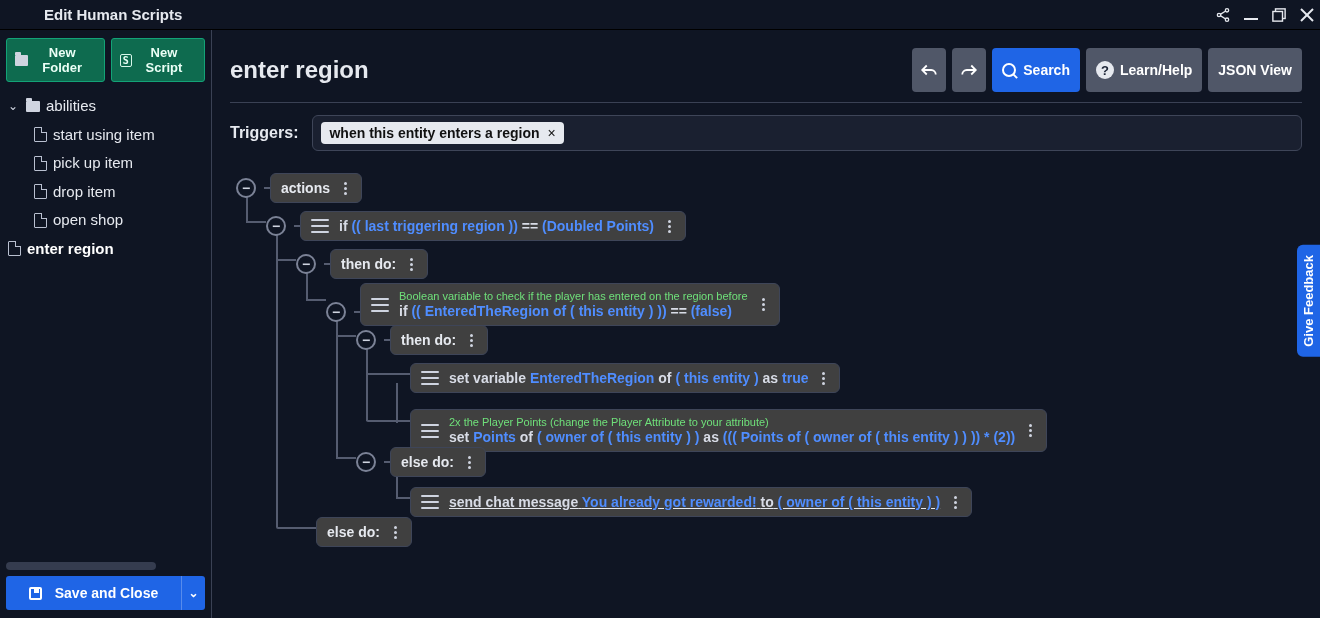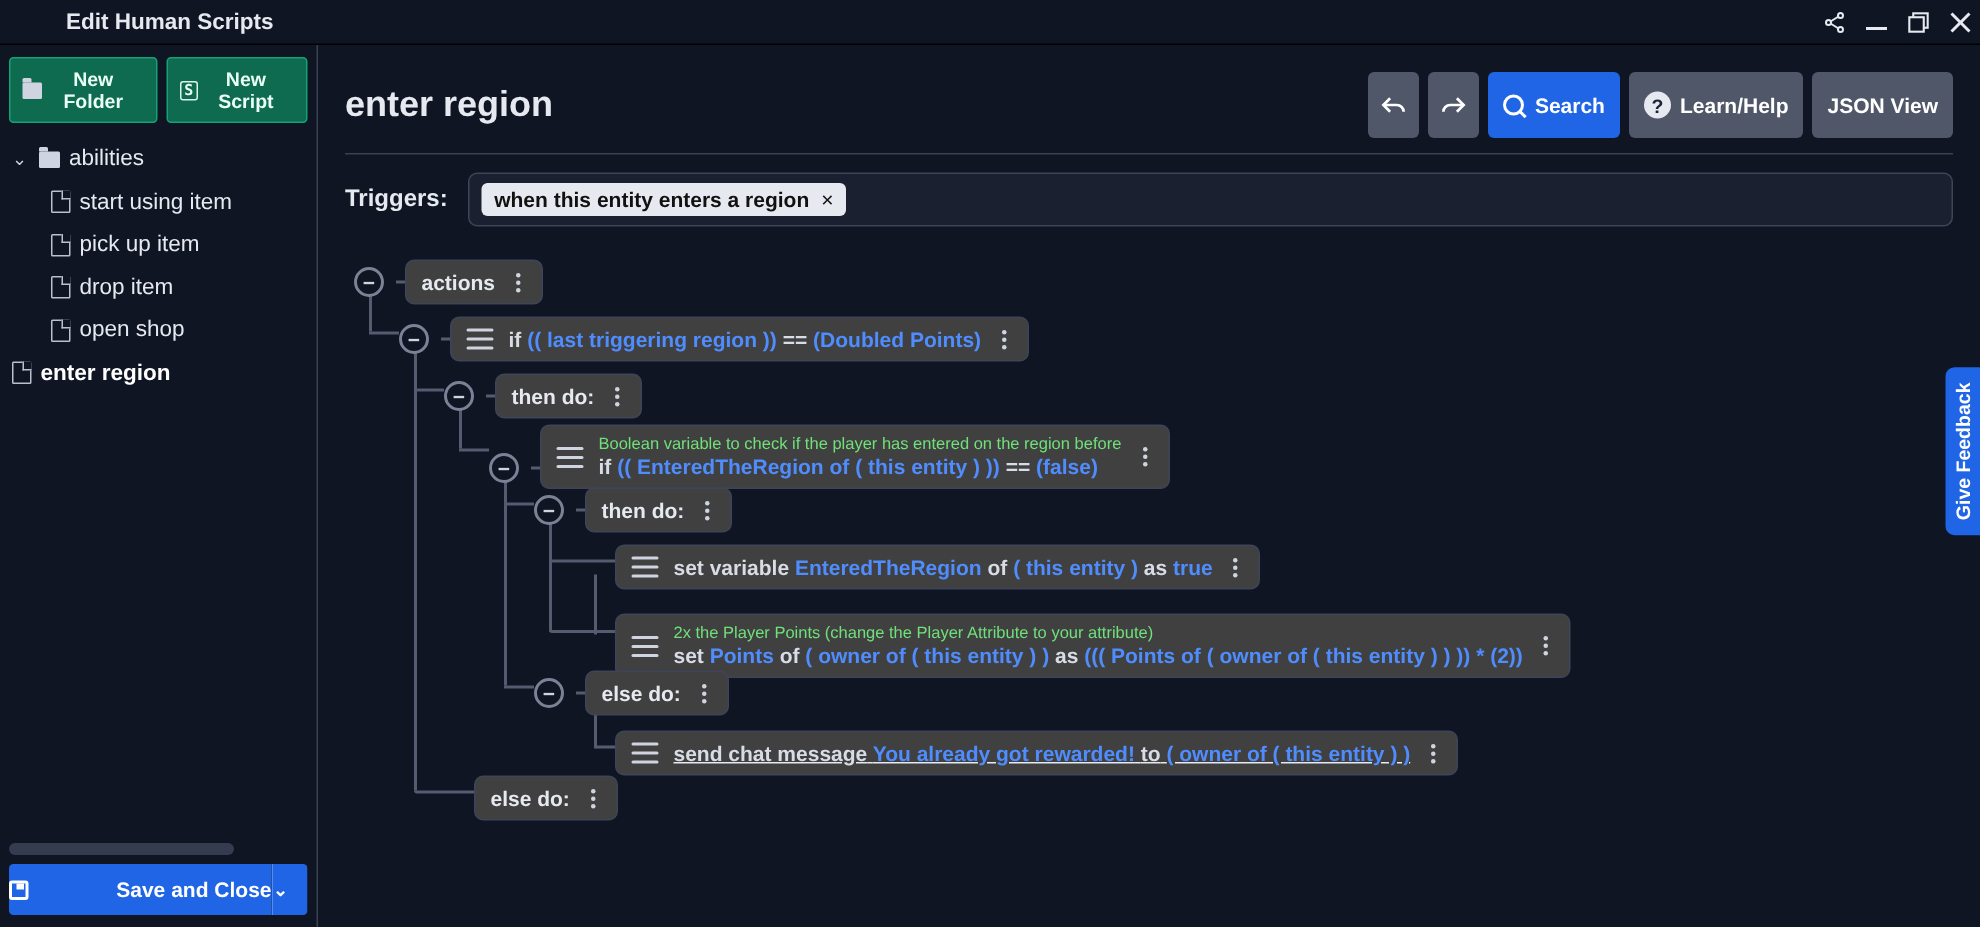--- a/index.html
+++ b/index.html
@@ -17,21 +17,21 @@
   .tree{font-size:15px;line-height:1.9;}
   .tree .row{display:flex;align-items:center;gap:6px;padding:0 2px;white-space:nowrap;cursor:pointer;}
   .tree .indent1{padding-left:28px;}
   .tree .sel{font-weight:700;color:#fff;}
   .tree .chev{font-size:12px;display:inline-block;width:12px;color:#cfd4e0;}
   .doc-icon{width:13px;height:15px;border:1.5px solid #b9c0d0;border-radius:1px;position:relative;flex:0 0 auto;}
   .doc-icon:before{content:"";position:absolute;right:-1px;top:-1px;width:5px;height:5px;background:#0f1523;border-left:1.5px solid #b9c0d0;border-bottom:1.5px solid #b9c0d0;}
   .sb-footer{margin-top:auto;}
   .sb-scroll{height:8px;background:#353c4f;border-radius:4px;width:150px;margin:0 0 6px 0;}
   .save-row{display:flex;height:34px;width:100%;}
-  .btn-blue{background:#1f65e6;color:#fff;font-weight:700;font-size:14px;display:flex;align-items:center;justify-content:space-between;gap:13px;border:none;cursor:pointer;}
+  .btn-blue{background:#1f65e6;color:#fff;font-weight:700;font-size:14px;display:flex;align-items:center;justify-content:center;gap:13px;border:none;cursor:pointer;}
   .save-main{flex:1;border-radius:3px 0 0 3px;}
   .save-dd{width:24px;border-left:1px solid rgba(255,255,255,.25);border-radius:0 3px 3px 0;font-size:12px;}
   
   .editor{flex:1;padding:18px 18px 0 18px;position:relative;}
   .ed-header{display:flex;align-items:center;border-bottom:1px solid #3a4154;padding-bottom:10px;margin-bottom:12px;}
   .ed-title{font-size:24px;font-weight:800;flex:1;}
   .ed-tools{display:flex;gap:6px;}
   .ibtn{background:#505768;border:none;color:#fff;border-radius:4px;height:44px;padding:0 10px;display:flex;align-items:center;gap:6px;font-weight:700;font-size:14px;cursor:pointer;}
   .ibtn.square{width:34px;padding:0;justify-content:center;}
   .ibtn.blue{background:#1f65e6;}

